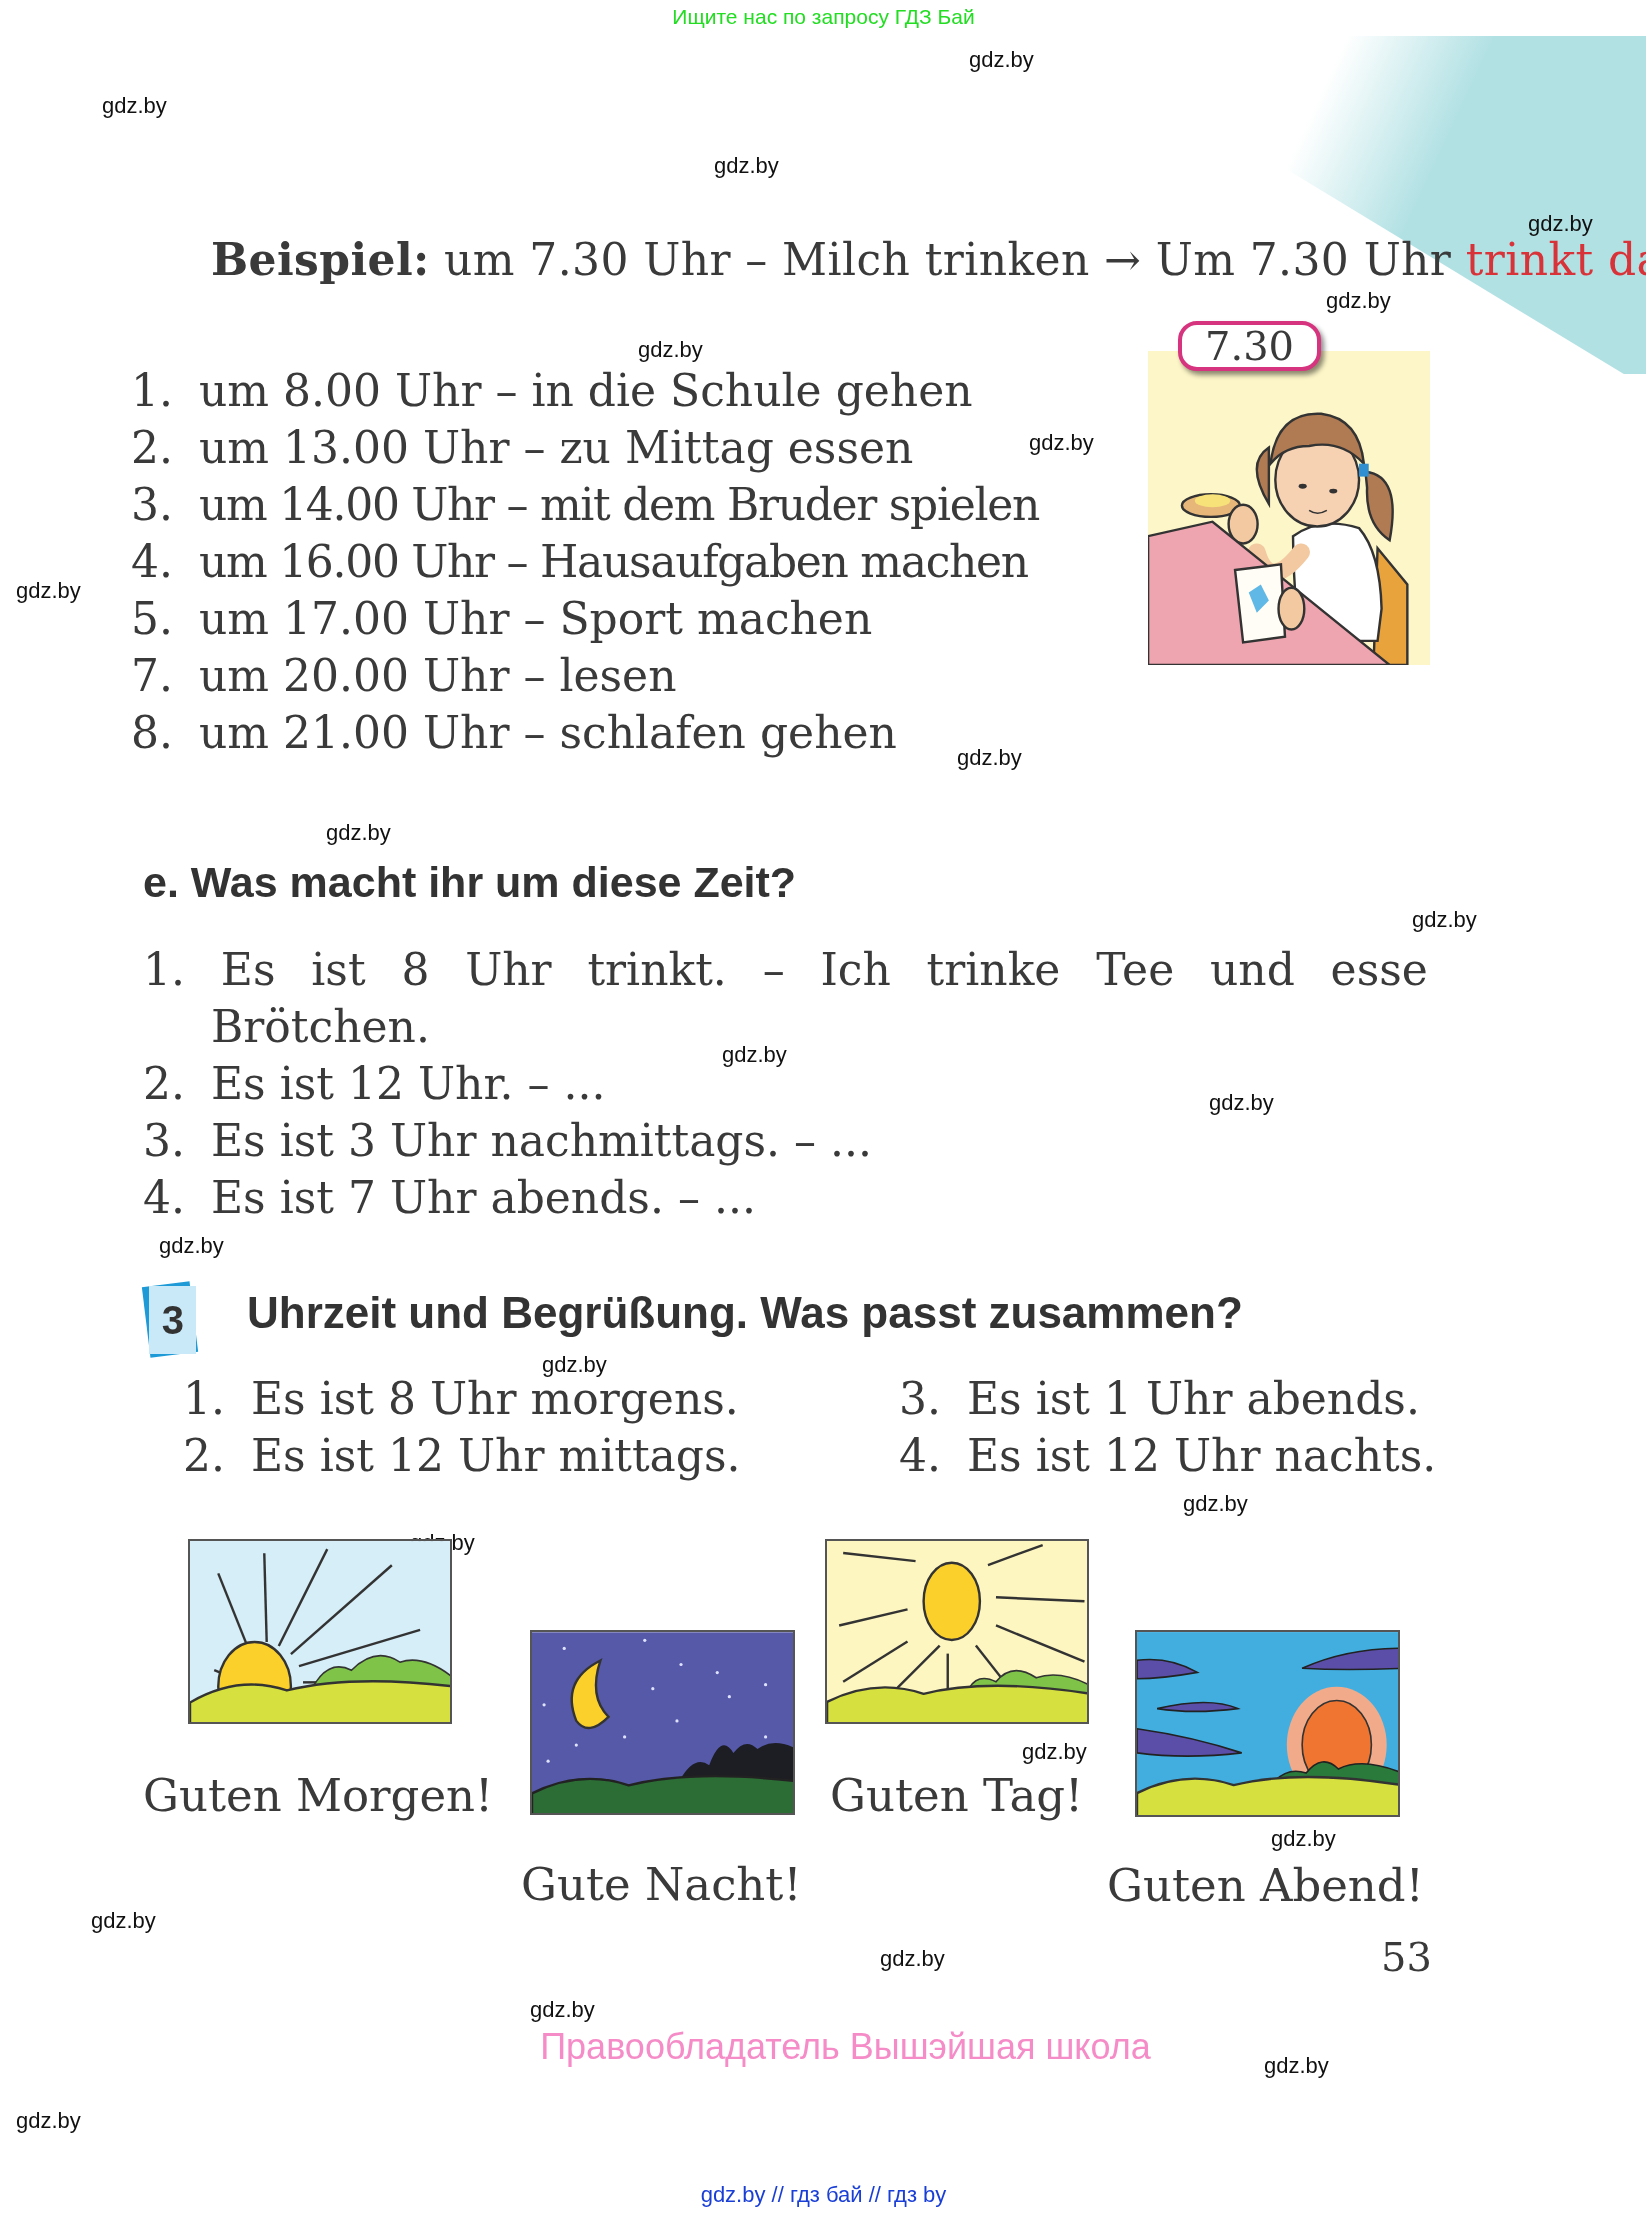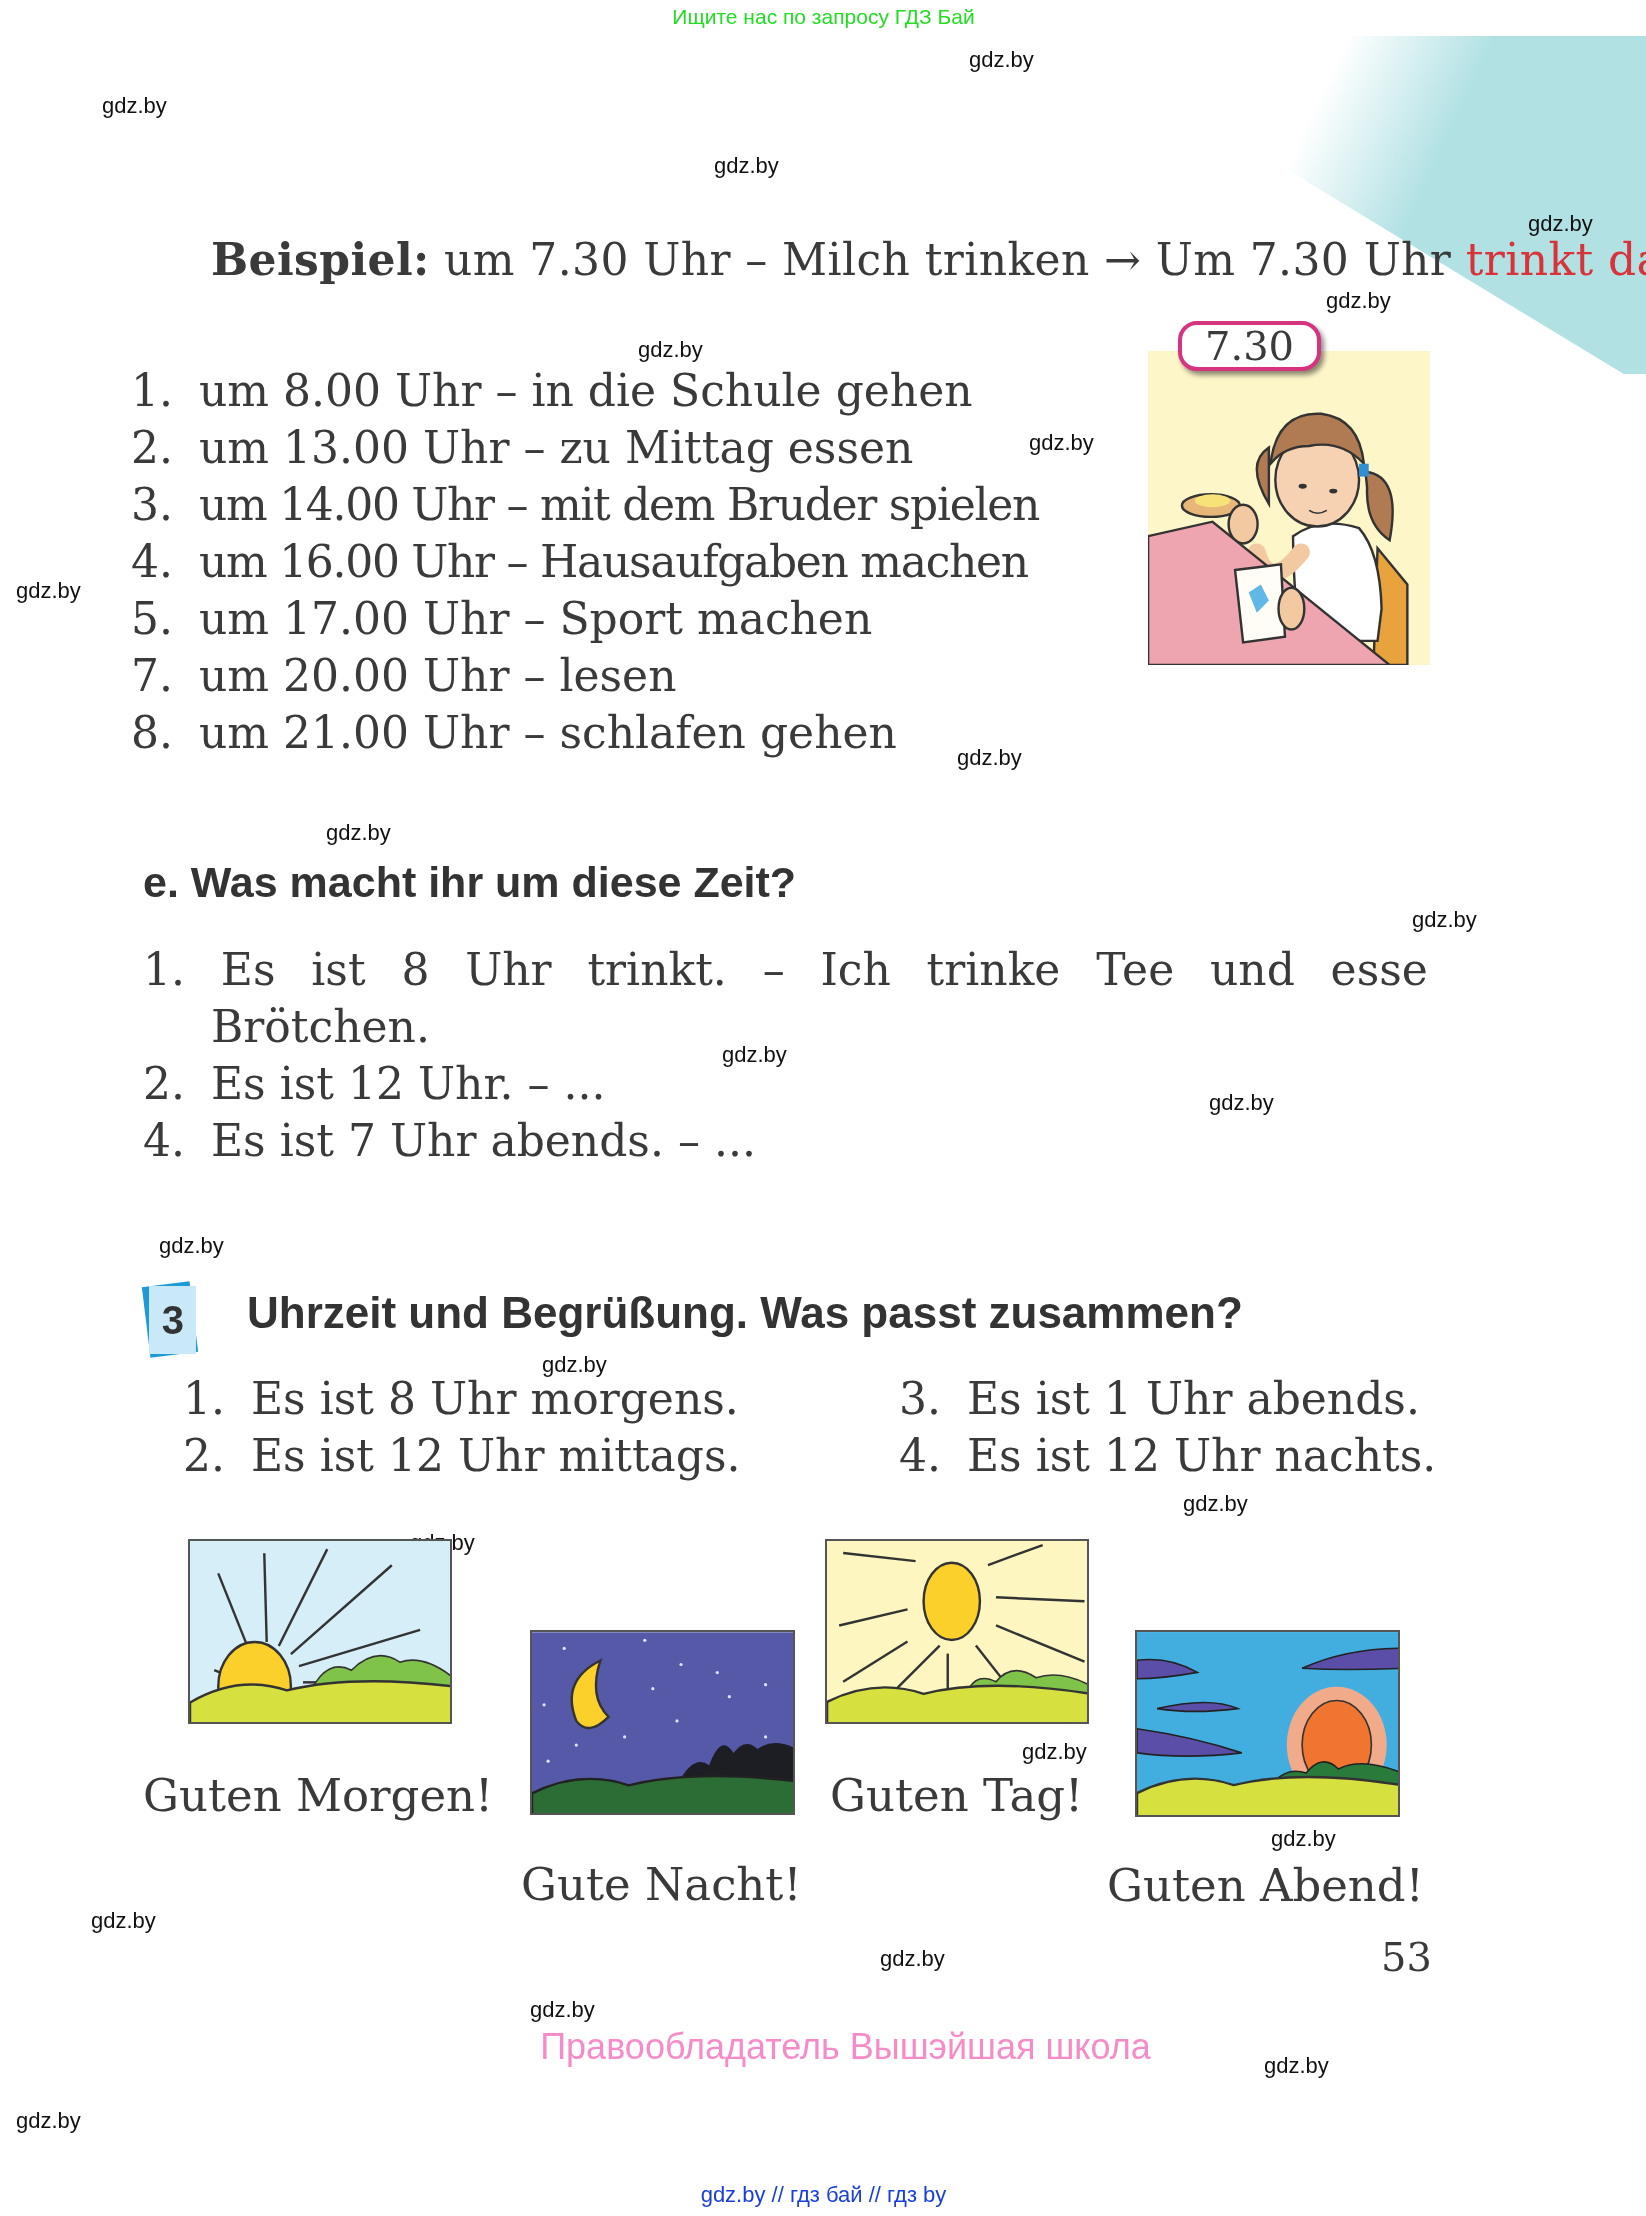--- a/index.html
+++ b/index.html
@@ -150,20 +150,21 @@
     <span>trinkt.</span>
     <span>–</span>
     <span>Ich</span>
     <span>trinke</span>
     <span>Tee</span>
     <span>und</span>
     <span>esse</span>
   </div>
   <div class="row cont">Brötchen.</div>
   <div class="row"><span class="num">2.</span><span>Es ist 12 Uhr. – ...</span></div>
+  <div class="row"><span class="num">3.</span><span>Es ist 3 Uhr nachmittags. – ...</span></div>
   <div class="row"><span class="num">4.</span><span>Es ist 7 Uhr abends. – ...</span></div>
 </div>
 
 <div class="task3-badge">
   <div class="back"></div>
   <div class="front">3</div>
 </div>
 <div class="heading-3">Uhrzeit und Begrüßung. Was passt zusammen?</div>
 
 <div class="t3-col" style="left:143px">

